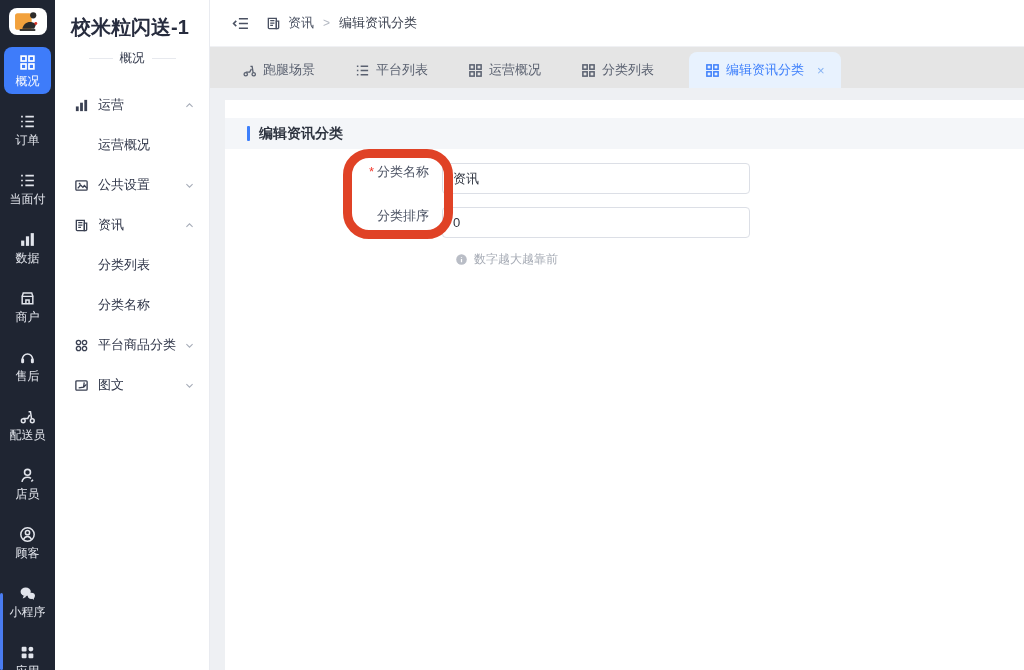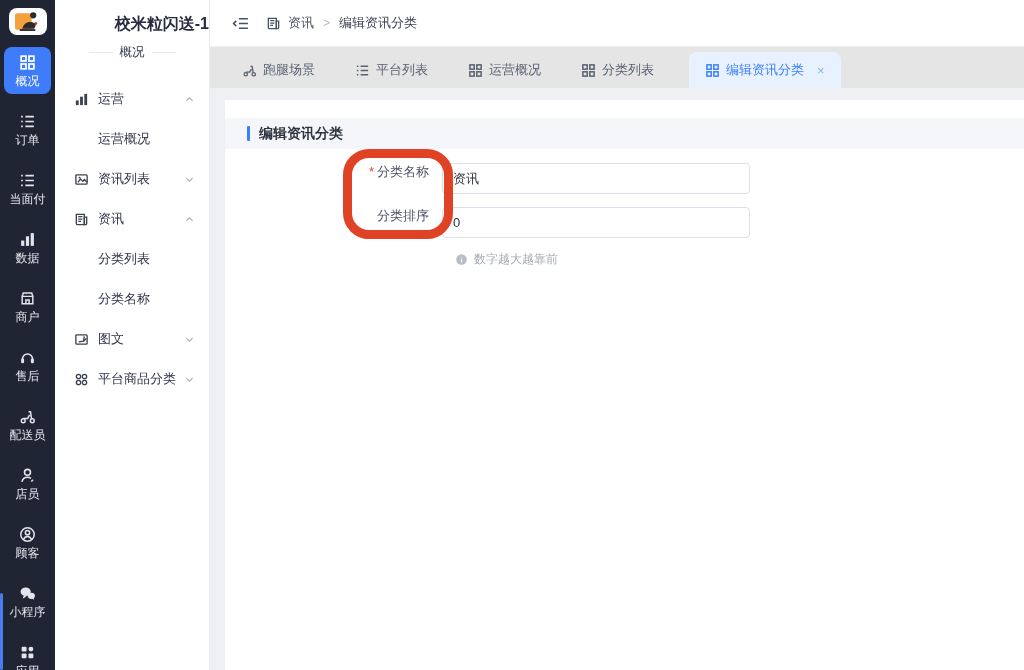--- a/index.html
+++ b/index.html
@@ -42,22 +42,22 @@
     background: #4a7cf0; border-radius: 2px;
   }
 
   
   .sidebar {
     width: 155px; flex-shrink: 0; background: #fff;
     border-right: 1px solid #e9ebf0;
     display: flex; flex-direction: column;
   }
   .sb-title {
-    margin-top: 14px; text-align: right;
-    font-size: 16px; font-weight: bold; color: #272c3e;
+    margin-top: 14px; text-align: left;
+    font-size: 20px; font-weight: bold; color: #272c3e; padding-left: 16px;
   }
   .sb-section {
     margin-top: 9px; display: flex; align-items: center; justify-content: center;
     gap: 7px; font-size: 12.5px; color: #3a4052;
   }
   .sb-section .line { width: 24px; height: 1px; background: #e7e9ee; }
   .menu { margin-top: 18px; }
   .menu-item {
     height: 40px; display: flex; align-items: center;
     padding: 0 14px 0 19px;
@@ -319,21 +319,21 @@
     <div class="menu-item">
       <span class="mic">
           <svg viewBox="0 0 16 16">
             <g fill="none" stroke="currentColor" stroke-width="1.4">
               <rect x="2" y="3" width="12" height="10" rx="1"></rect>
               <path d="m4 11 3-3.5 2.5 2.5L11 8l3 3"></path>
               <circle cx="6" cy="6" r="1" fill="currentColor" stroke="none"></circle>
             </g>
           </svg>
         </span>
-      <span>资讯列表</span>
+      <span>公共设置</span>
       <span class="chev">
           <svg viewBox="0 0 16 16">
             <path d="m3.5 6 4.5 4.5L12.5 6" fill="none" stroke="currentColor" stroke-width="1.5"></path>
           </svg>
         </span>
     </div>
     <div class="menu-item">
       <span class="mic">
           <svg viewBox="0 0 16 16">
             <g fill="none" stroke="currentColor" stroke-width="1.4">
@@ -348,49 +348,49 @@
           <svg viewBox="0 0 16 16">
             <path d="m3.5 10 4.5-4.5L12.5 10" fill="none" stroke="currentColor" stroke-width="1.5"></path>
           </svg>
         </span>
     </div>
     <div class="menu-item child">
       <span>分类列表</span>
     </div>
     <div class="menu-item child">
       <span>分类名称</span>
-    </div>
-    <div class="menu-item">
-      <span class="mic">
-          <svg viewBox="0 0 16 16">
-            <g fill="none" stroke="currentColor" stroke-width="1.4">
-              <rect x="2" y="3" width="12" height="10" rx="1"></rect>
-              <path d="m10.2 9.8 3-3M5 10.5l5.2-.7.7-5.2"></path>
-            </g>
-          </svg>
-        </span>
-      <span>图文</span>
-      <span class="chev">
-          <svg viewBox="0 0 16 16">
-            <path d="m3.5 6 4.5 4.5L12.5 6" fill="none" stroke="currentColor" stroke-width="1.5"></path>
-          </svg>
-        </span>
     </div>
     <div class="menu-item">
       <span class="mic">
           <svg viewBox="0 0 16 16">
             <g fill="none" stroke="currentColor" stroke-width="1.4">
               <circle cx="4.8" cy="4.8" r="2.3"></circle>
               <circle cx="11.2" cy="4.8" r="2.3"></circle>
               <circle cx="4.8" cy="11.2" r="2.3"></circle>
               <circle cx="11.2" cy="11.2" r="2.3"></circle>
             </g>
           </svg>
         </span>
       <span>平台商品分类</span>
+      <span class="chev">
+          <svg viewBox="0 0 16 16">
+            <path d="m3.5 6 4.5 4.5L12.5 6" fill="none" stroke="currentColor" stroke-width="1.5"></path>
+          </svg>
+        </span>
+    </div>
+    <div class="menu-item">
+      <span class="mic">
+          <svg viewBox="0 0 16 16">
+            <g fill="none" stroke="currentColor" stroke-width="1.4">
+              <rect x="2" y="3" width="12" height="10" rx="1"></rect>
+              <path d="m10.2 9.8 3-3M5 10.5l5.2-.7.7-5.2"></path>
+            </g>
+          </svg>
+        </span>
+      <span>图文</span>
       <span class="chev">
           <svg viewBox="0 0 16 16">
             <path d="m3.5 6 4.5 4.5L12.5 6" fill="none" stroke="currentColor" stroke-width="1.5"></path>
           </svg>
         </span>
     </div>
   </nav>
 </aside>
 
 <main class="main">

